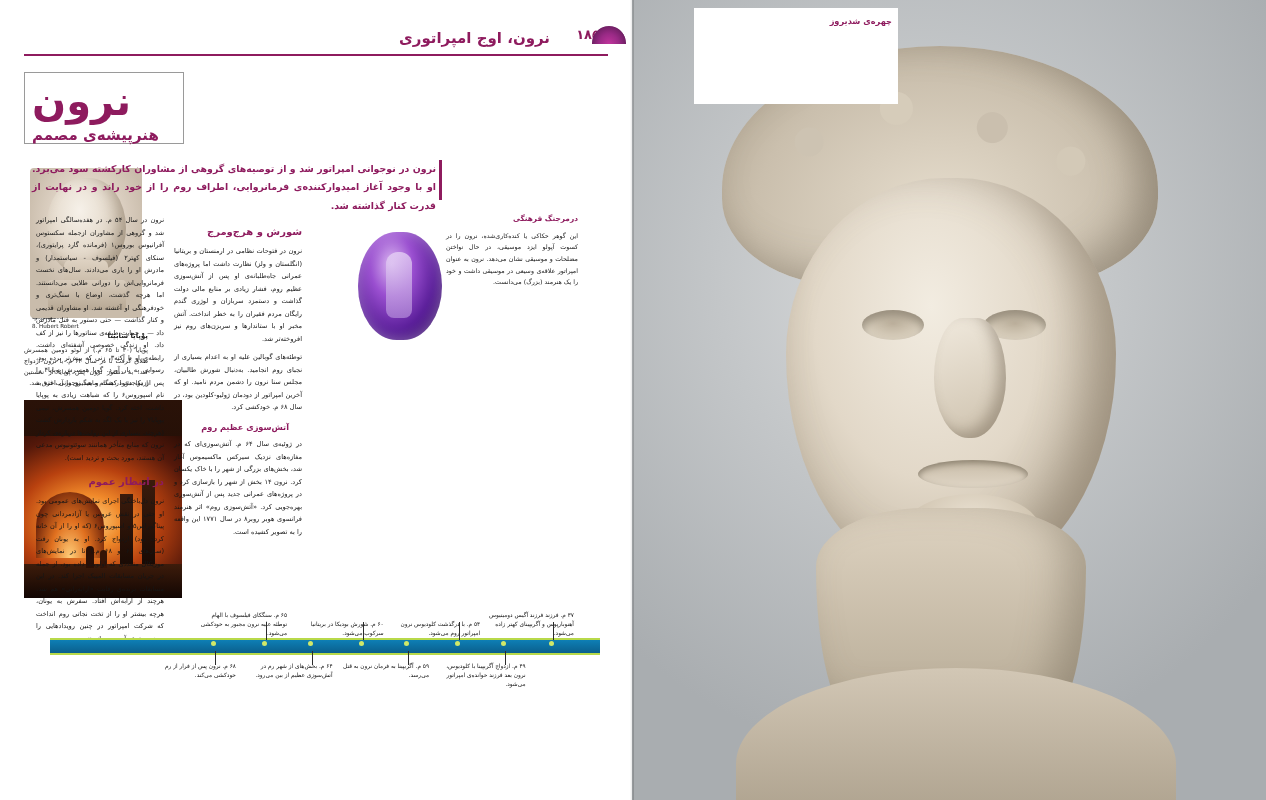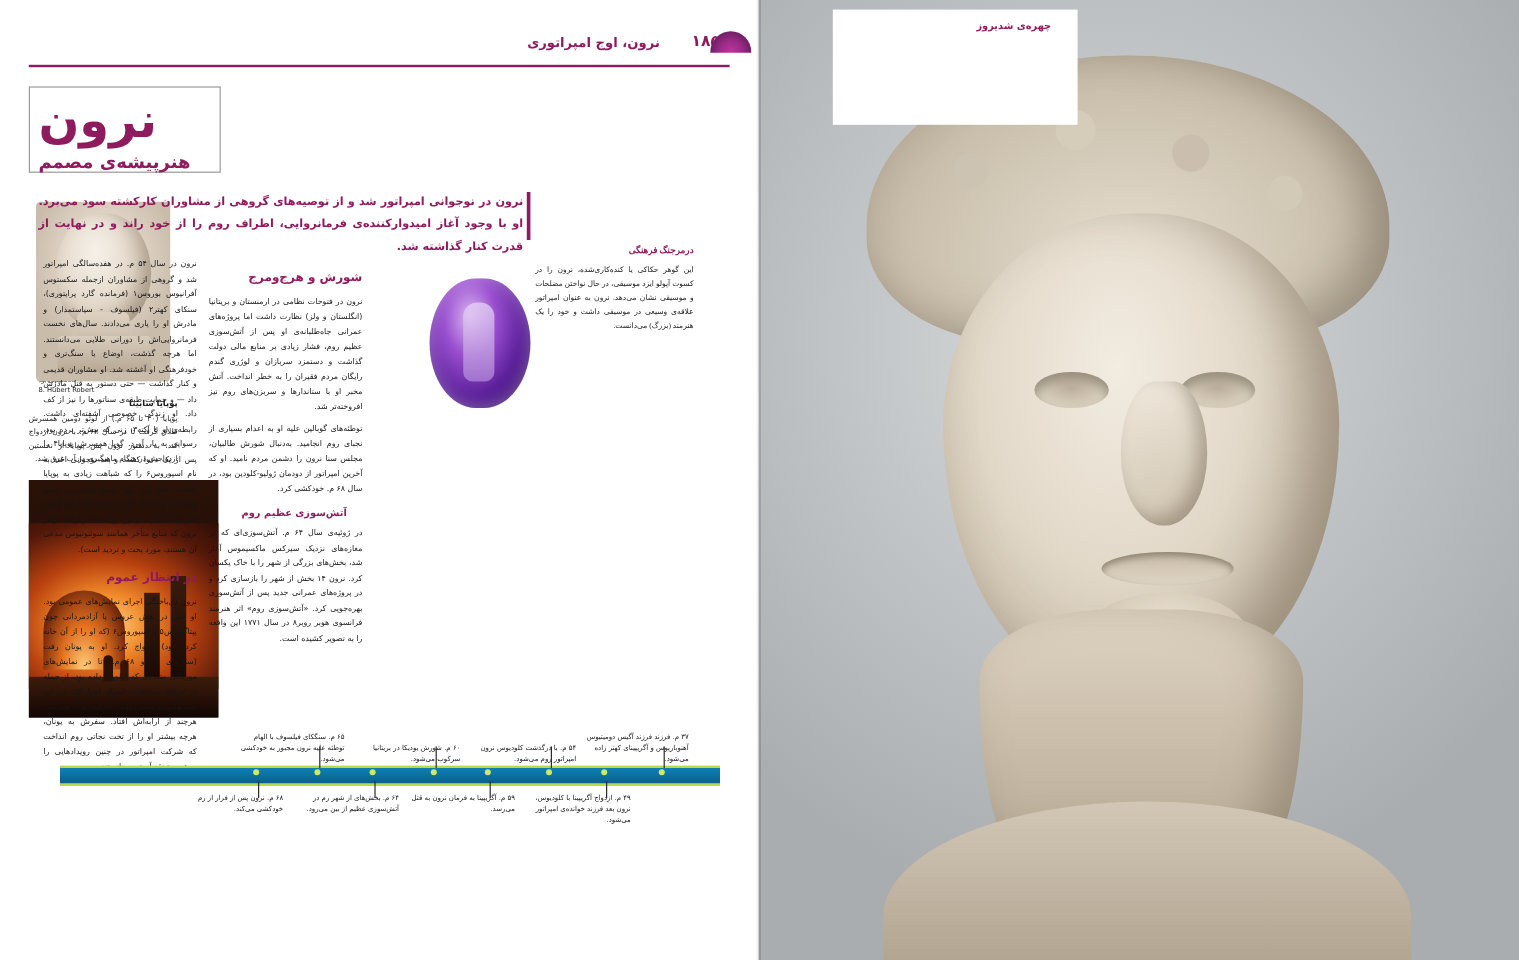--- a/index.html
+++ b/index.html
@@ -27,21 +27,21 @@
     position:absolute;left:630px;top:0;width:4px;height:800px;
     background:linear-gradient(to left,rgba(0,0,0,.18),rgba(0,0,0,0));
   }
   
   .hdr{
     position:absolute;top:28px;right:24px;left:24px;height:26px;
     border-bottom:2px solid #8e1b5e;
   }
   .hdr-title{
     position:absolute;right:58px;top:1px;
-    font-size:11px;font-weight:bold;color:#8e1b5e;
+    font-size:15px;font-weight:bold;color:#8e1b5e;
     letter-spacing:.2px;
   }
   .hdr-page{
     position:absolute;right:8px;top:-1px;
     font-size:13px;font-weight:bold;color:#8e1b5e;
   }
   .hdr-mark{
     position:absolute;right:6px;top:26px;width:34px;height:20px;
   }
   .hdr-mark .fan{
@@ -148,22 +148,22 @@
     font-size:6.6px;line-height:1.9;text-align:justify;color:#161616;
   }
   .col p{margin:0 0 6px 0;}
   .col h3{
     margin:8px 0 4px 0;font-size:10px;color:#8e1b5e;font-weight:bold;
   }
   .col-1{right:468px;}   
   .col-2{right:330px;}
   
   .sidebox{
-    position:absolute;right:54px;top:202px;width:132px;
-    font-size:6.3px;line-height:1.85;text-align:justify;color:#1a1a1a;font-family:Liberation Serif, serif;
+    position:absolute;right:54px;top:212px;width:132px;
+    font-size:6.3px;line-height:1.85;text-align:justify;color:#1a1a1a;
   }
   .sidebox h4{
     margin:0 0 4px 0;font-size:7.4px;color:#8e1b5e;font-weight:bold;text-align:right;
   }
   .gem{
     position:absolute;right:190px;top:232px;width:84px;height:108px;
   }
   .gem .stone{
     position:absolute;inset:0;
     background:radial-gradient(ellipse at 40% 30%, #d9b6f0 0%, #9a4fd0 30%, #5b1f9a 62%, #2a0b52 100%);
@@ -259,21 +259,21 @@
   }
   .photo .chin{
     position:absolute;left:238px;top:466px;width:136px;height:72px;
     background:radial-gradient(ellipse at 50% 35%, #eae1d2 0%, #cfc3af 70%, #b2a692 100%);
     border-radius:50%;
   }
   
   .photo-cap{
     position:absolute;left:62px;top:8px;width:204px;min-height:96px;
     background:#ffffff;
-    padding:8px 22px 10px 10px;box-sizing:border-box;
+    padding:8px 6px 10px 10px;box-sizing:border-box;
   }
   .photo-cap h4{
     margin:0 0 5px 0;font-size:8.2px;font-weight:bold;color:#8e1b5e;text-align:right;
   }
   .photo-cap p{
     margin:0;font-size:6.4px;line-height:1.9;text-align:justify;color:#1b1b1b;
   }
 </style>
 </head>
 <body>

